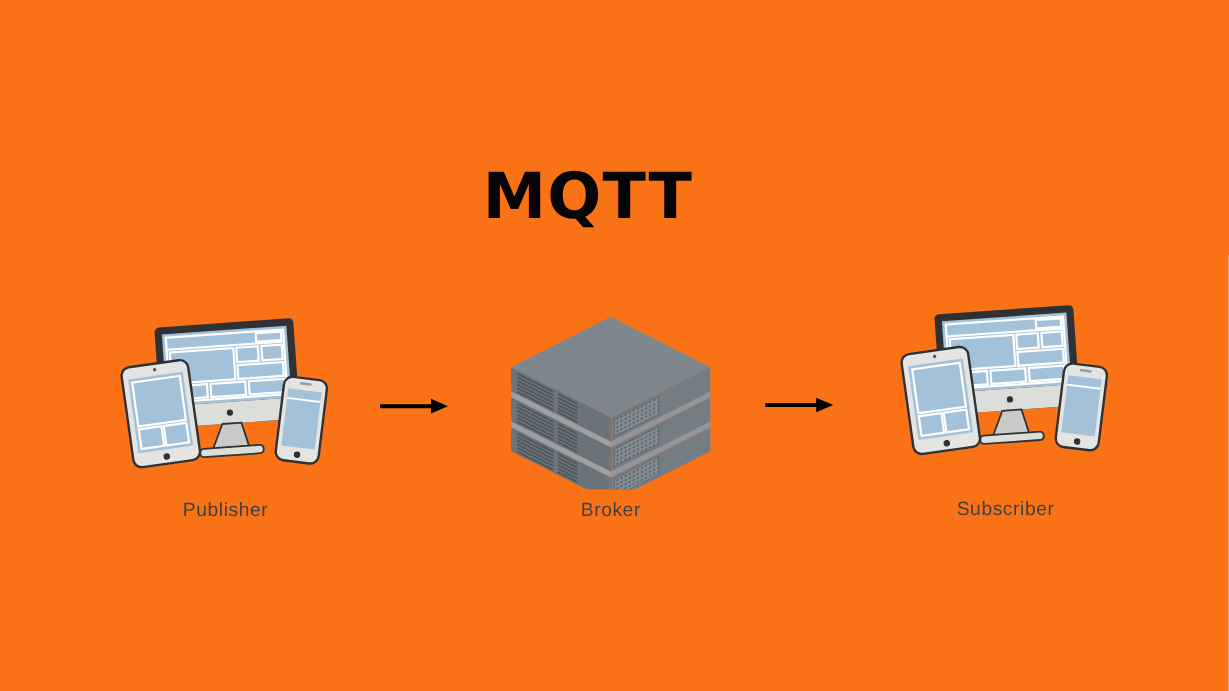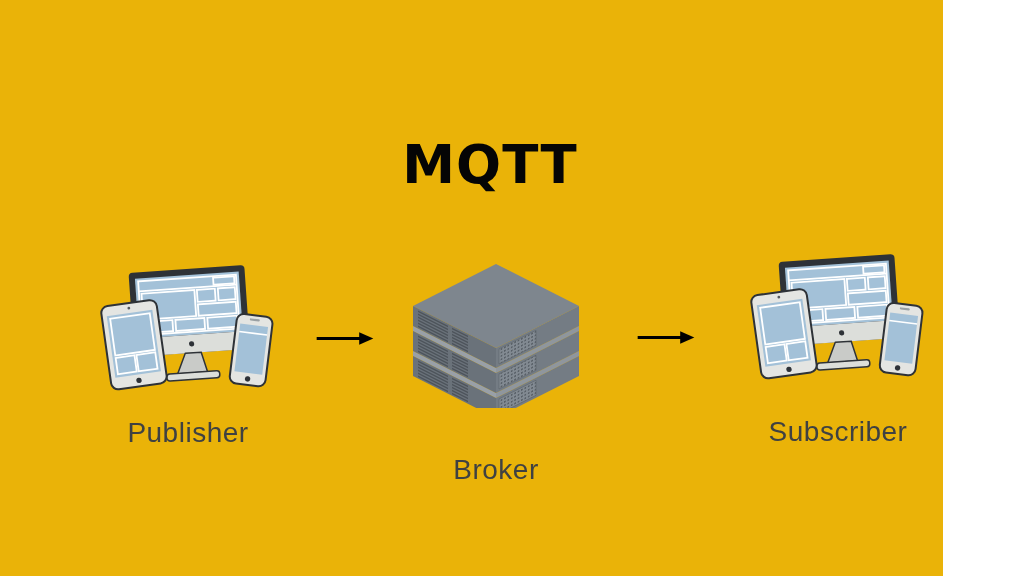--- a/index.html
+++ b/index.html
@@ -1,19 +1,19 @@
 <!DOCTYPE html>
 <html><head>
 <meta charset="utf-8">
 <style>
   html,body{margin:0;padding:0;background:#ffffff;}
   .canvas{
     position:relative;
-    width:943px;height:576px;
-    background:#eab308;
+    width:1024px;height:576px;
+    background:#f97316;
     overflow:hidden;
     font-family:"Liberation Sans", sans-serif;
   }
   .title{
     position:absolute;
     left:490px;top:134px;
     transform:translateX(-50%);
     margin:0;
     font-family:"DejaVu Sans", sans-serif;
     font-weight:800;
@@ -22,26 +22,26 @@
     color:#050505;
   }
   .node{
     position:absolute;
     display:flex;
     flex-direction:column;
     align-items:center;
     width:176px;
   }
   .node-publisher{left:100px;top:263px;}
-  .node-broker{left:408px;top:262px;gap:37px;}
+  .node-broker{left:421px;top:262px;}
   .node-subscriber{left:750px;top:252px;}
   .node-label{
     font-family:"Liberation Sans", sans-serif;
     font-weight:300;
-    font-size:28px;
+    font-size:16px;
     color:#3f4142;
     letter-spacing:0.5px;
     text-align:center;
   }
   .node-publisher .node-label{margin-top:22px;}
   .node-broker .node-label{margin-top:9px;}
   .node-subscriber .node-label{margin-top:32px;}
   .arrow{position:absolute;}
   .arrow-1{left:316px;top:330px;}
   .arrow-2{left:637px;top:329px;}

